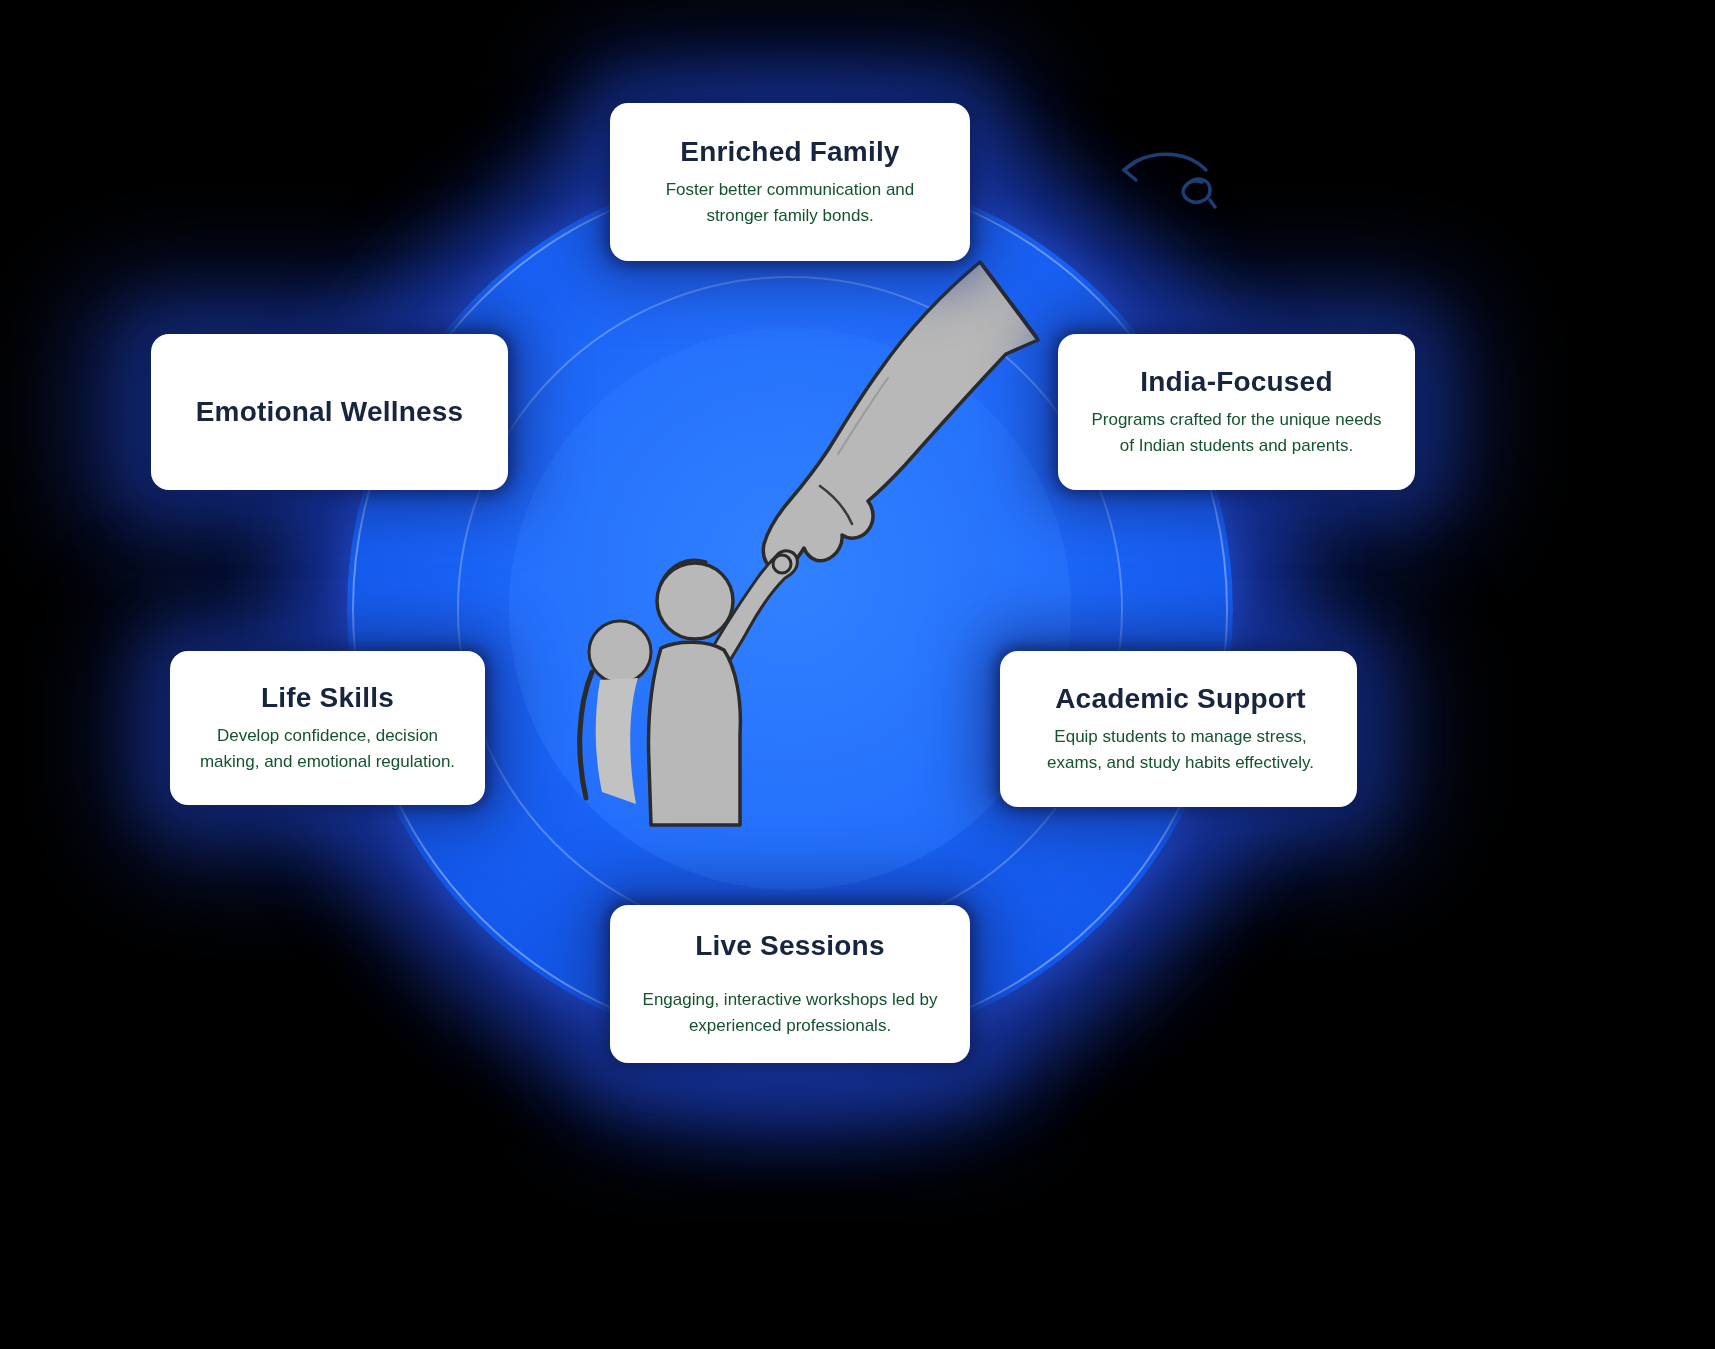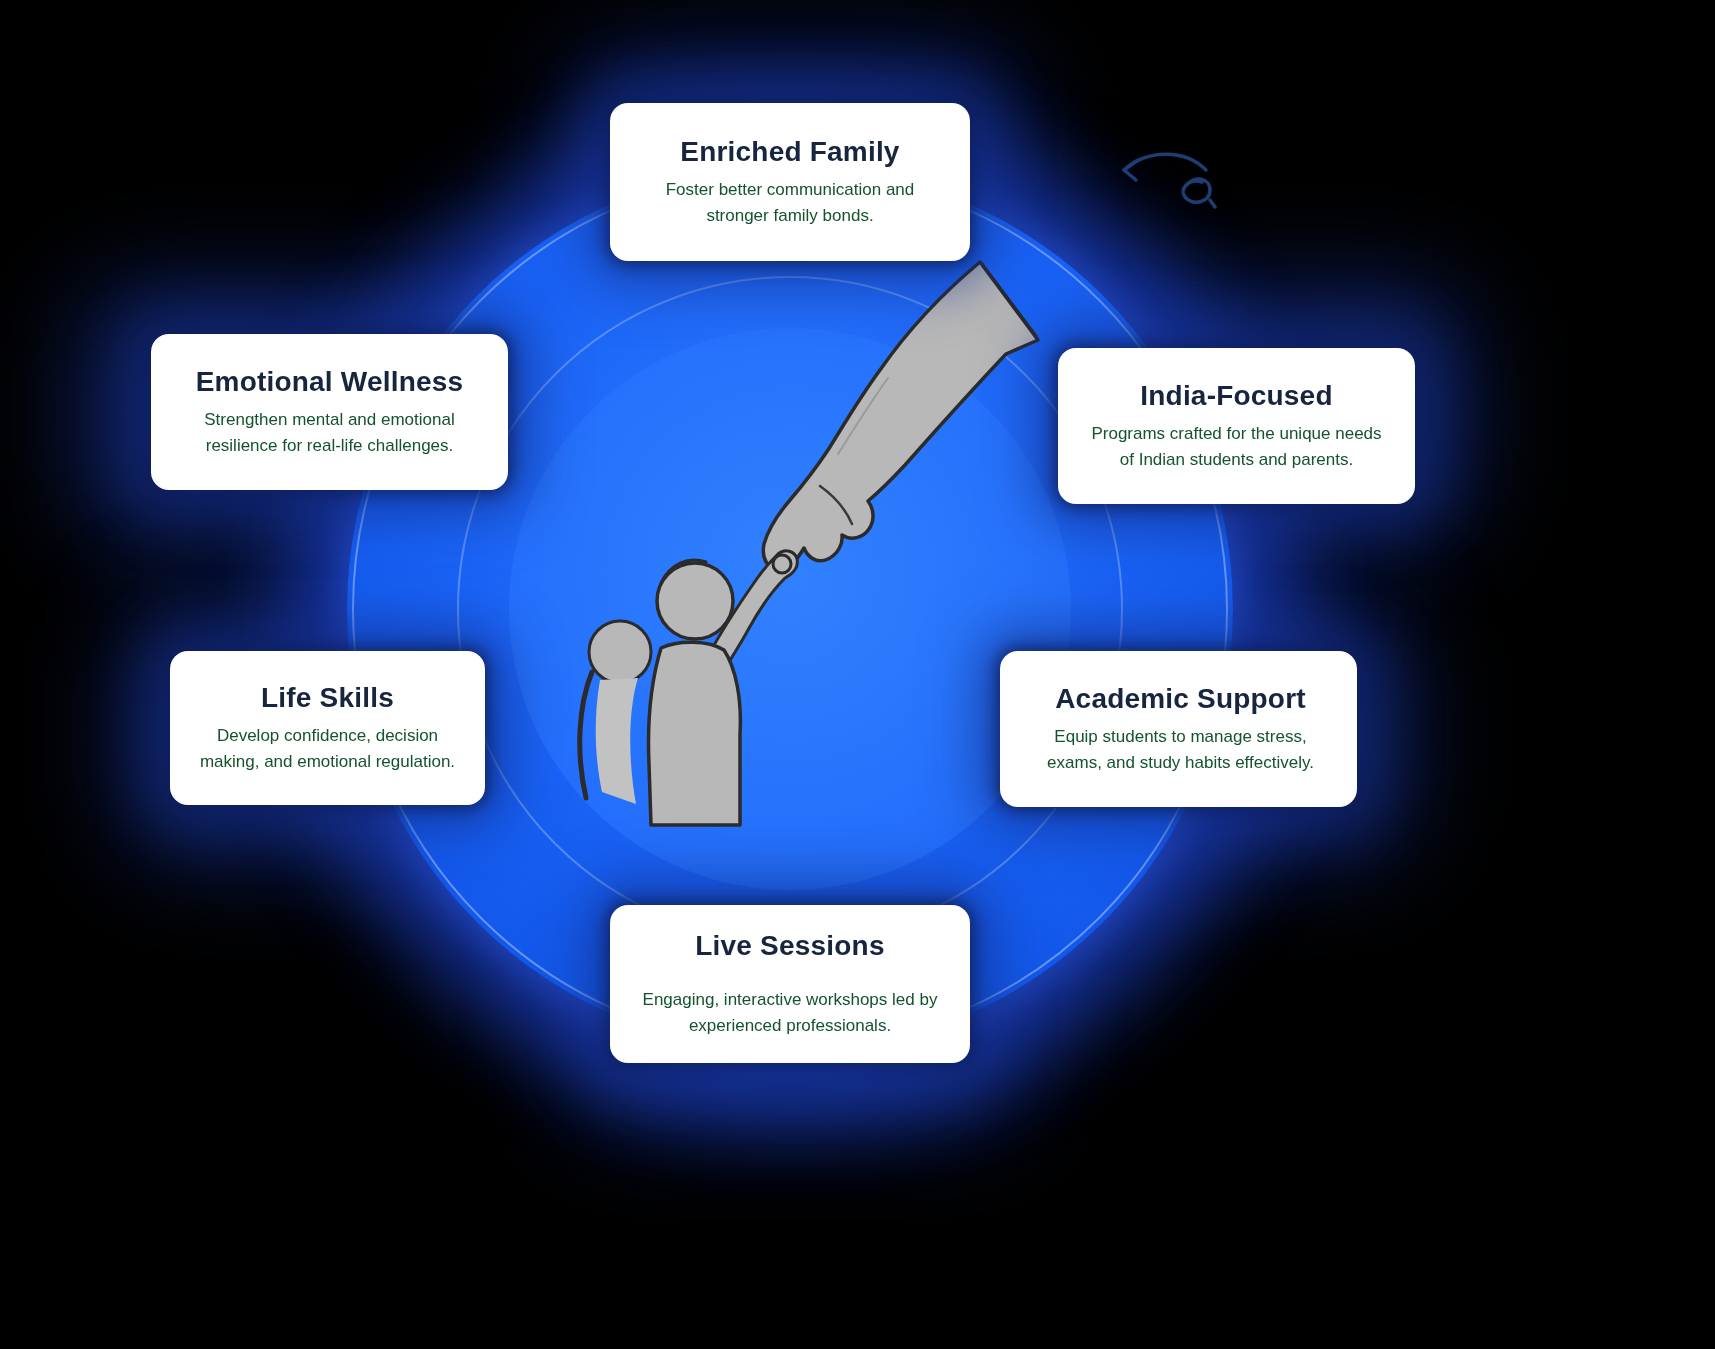--- a/index.html
+++ b/index.html
@@ -80,21 +80,21 @@
   .card p {
     font-size:17px;
     color:#14532d;
     line-height:1.5;
     max-width:320px;
   }
 
   .card-enriched  { left:610px;  top:103px; width:360px; height:158px; }
   .card-emotional { left:123px;  top:334px; width:357px; height:156px;margin-left:28px; }
   .card-life      { left:170px;  top:651px; width:315px; height:154px; }
-  .card-india     { left:1058px; top:334px; width:357px; height:156px;margin-top:14px; }
+  .card-india     { left:1058px; top:334px; width:357px; height:156px; }
   .card-academic  { left:1000px; top:651px; width:357px; height:156px;padding-left:32px; }
   .card-live      { left:610px;  top:905px; width:360px; height:158px;gap:25px; }
 </style>
 </head>
 <body>
 
 <div class="stage">
 
   <div class="glow-blob blob-circle"></div>
   <div class="glow-blob blob-top"></div>
@@ -160,21 +160,20 @@
     <path d="M 104 64 L 109 71" fill="none" stroke="#1c3e74" stroke-width="3.5" stroke-linecap="round"></path>
   </svg>
 
   <div class="card card-enriched">
     <h3>Enriched Family</h3>
     <p>Foster better communication and stronger family bonds.</p>
   </div>
 
   <div class="card card-emotional">
     <h3>Emotional Wellness</h3>
-    <p>Strengthen mental and emotional resilience for real-life challenges.</p>
   </div>
 
   <div class="card card-life">
     <h3>Life Skills</h3>
     <p>Develop confidence, decision making, and emotional regulation.</p>
   </div>
 
   <div class="card card-india">
     <h3>India-Focused</h3>
     <p>Programs crafted for the unique needs of Indian students and parents.</p>

